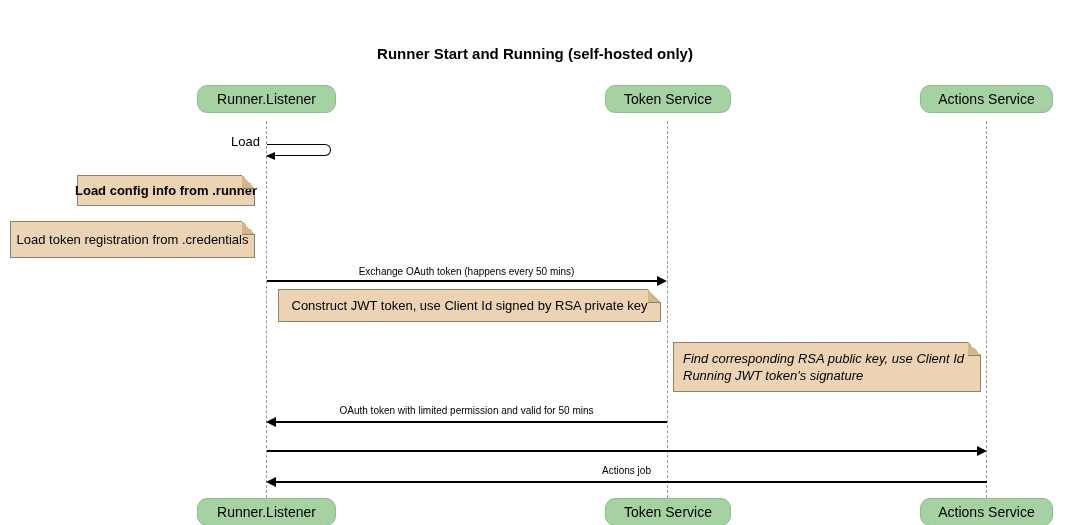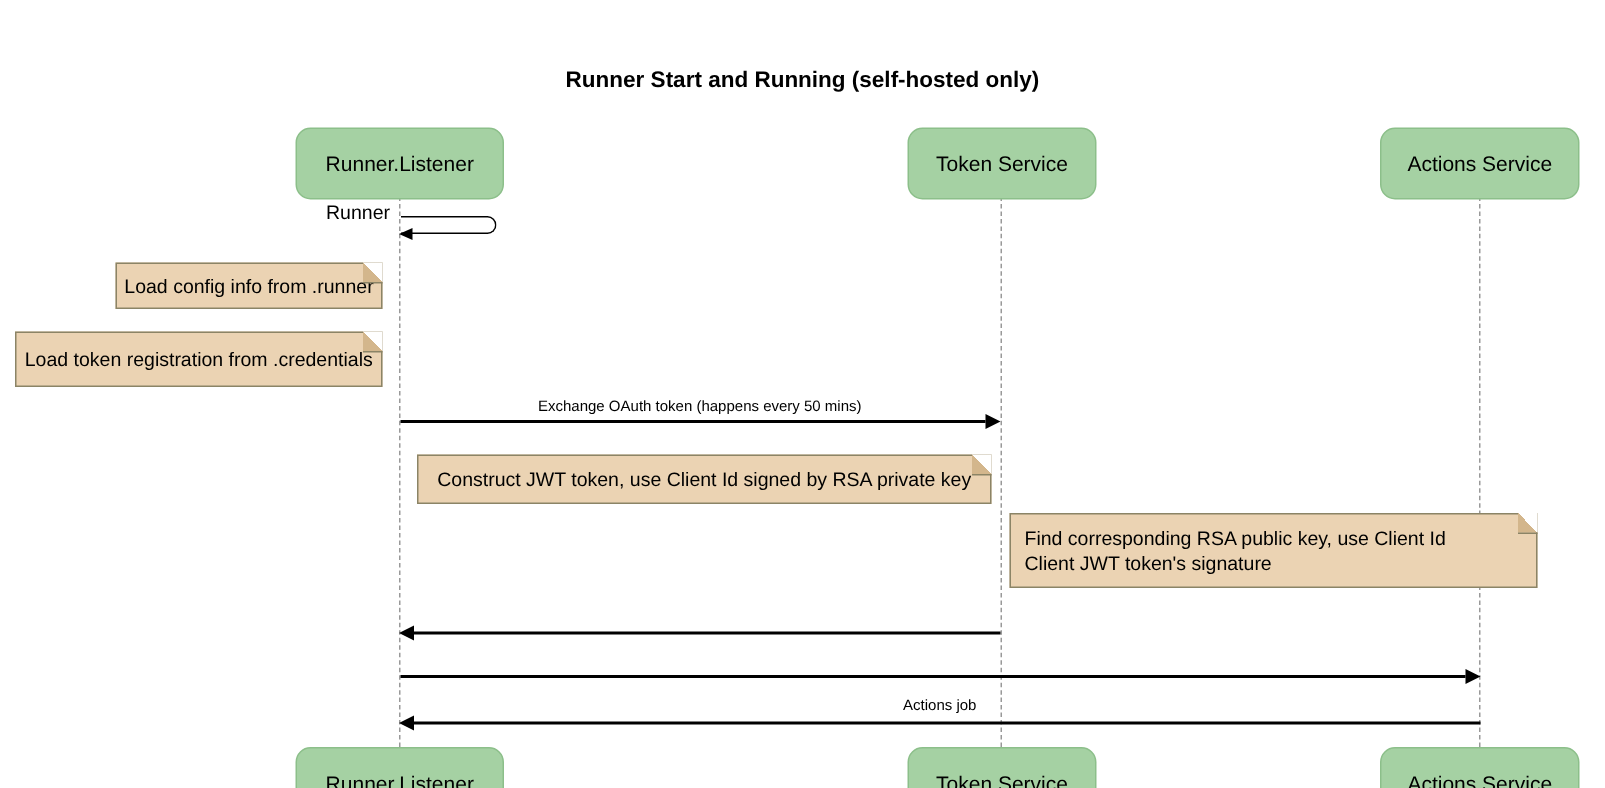--- a/index.html
+++ b/index.html
@@ -5,21 +5,21 @@
   html,body{margin:0;padding:0;background:#ffffff;}
   #diagram{
     position:relative;width:1070px;height:525px;background:#ffffff;
     font-family:"Liberation Sans",sans-serif;color:#000000;overflow:hidden;margin-top:34px;
   }
   .title{
     position:absolute;left:0;right:0;top:11px;text-align:center;
     font-size:15px;font-weight:bold;
   }
   .participant{
-    position:absolute;height:48px;box-sizing:border-box;
+    position:absolute;height:28px;box-sizing:border-box;
     background:#a5d1a3;border:1px solid #8cbf8a;border-radius:10px;
     display:flex;align-items:center;justify-content:center;
     font-size:14px;white-space:nowrap;
   }
   .lifeline{
     position:absolute;width:0;border-left:1px dashed #999999;top:87px;height:377px;
   }
   .msg-label{
     position:absolute;font-size:10px;text-align:center;white-space:nowrap;
   }
@@ -74,48 +74,49 @@
   <div class="participant" style="left:197px;top:51px;width:139px;">
     <span>Runner.Listener</span>
   </div>
   <div class="participant" style="left:605px;top:51px;width:126px;">
     <span>Token Service</span>
   </div>
   <div class="participant" style="left:920px;top:51px;width:133px;">
     <span>Actions Service</span>
   </div>
 
-  <div class="start-label" style="right:810px;top:100px;">Runner</div>
+  <div class="start-label" style="right:810px;top:100px;">Load</div>
   <div class="self-loop" style="left:267px;top:110px;width:64px;height:12px;"></div>
   <span class="self-arrow" style="left:266px;top:118px;"></span>
 
-  <div class="note" style="left:77px;top:141px;width:178px;height:31px;">
+  <div class="note" style="left:77px;top:141px;width:178px;height:31px;font-weight:bold;">
     <span class="fold"></span>
     <span class="note-text">Load config info from .runner</span>
   </div>
   <div class="note" style="left:10px;top:187px;width:245px;height:37px;">
     <span class="fold"></span>
     <span class="note-text">Load token registration from .credentials</span>
   </div>
 
   <div class="msg-label" style="left:266px;width:401px;top:232px;">Exchange OAuth token (happens every 50 mins)</div>
   <div class="msg-line" style="left:267px;top:246px;width:390px;"></div>
   <span class="arrow-right" style="left:657px;top:242px;"></span>
 
-  <div class="note" style="left:278px;top:269px;width:383px;height:33px;text-align:right;">
+  <div class="note" style="left:278px;top:255px;width:383px;height:33px;text-align:right;">
     <span class="fold"></span>
     <span class="note-text">Construct JWT token, use Client Id signed by RSA private key</span>
   </div>
 
-  <div class="note multiline" style="left:673px;top:308px;width:352px;height:50px;">
+  <div class="note multiline" style="left:673px;top:308px;width:308px;height:50px;font-style:italic;">
     <span class="fold"></span>
     <span class="note-text">Find corresponding RSA public key, use Client Id</span>
-    <span class="note-text">Client JWT token's signature</span>
+    <span class="note-text">Running JWT token's signature</span>
   </div>
 
+  <div class="msg-label" style="left:266px;width:401px;top:371px;">OAuth token with limited permission and valid for 50 mins</div>
   <span class="arrow-left" style="left:266px;top:383px;"></span>
   <div class="msg-line" style="left:276px;top:387px;width:391px;"></div>
 
   <div class="msg-line" style="left:267px;top:416px;width:710px;"></div>
   <span class="arrow-right" style="left:977px;top:412px;"></span>
 
   <div class="msg-label" style="left:266px;width:721px;top:431px;">Actions job</div>
   <span class="arrow-left" style="left:266px;top:443px;"></span>
   <div class="msg-line" style="left:276px;top:447px;width:711px;"></div>
 

